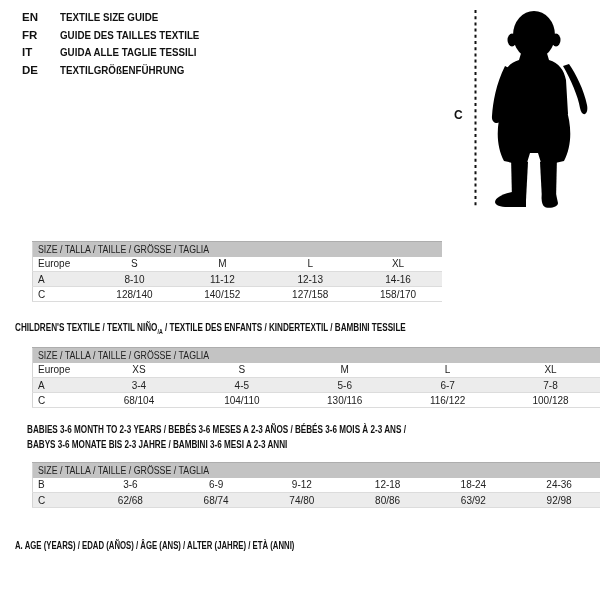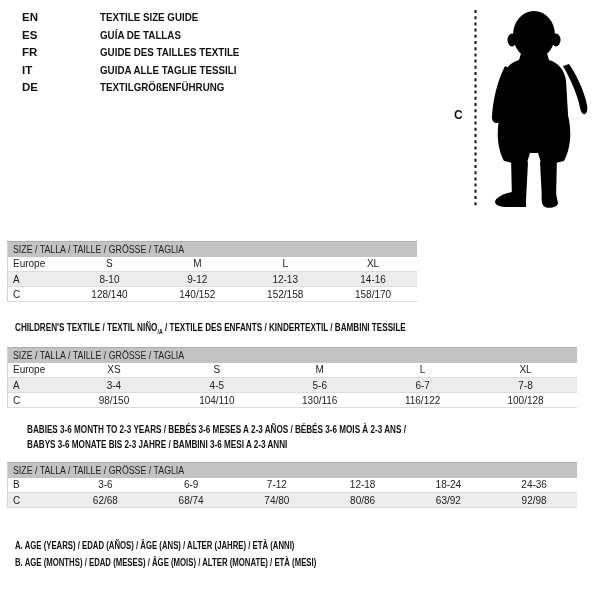--- a/index.html
+++ b/index.html
@@ -8,38 +8,38 @@
     width: 600px; height: 600px;
     font-family: "Liberation Sans", sans-serif;
     color: #1a1a1a;
     position: relative;
     overflow: hidden;
   }
   .page { position: absolute; top: 0; left: 0; width: 600px; height: 600px; background: #fff; }
 
   
   .lang-block { position: absolute; top: 9px; left: 22px; }
-  .lang-row { display: flex; font-weight: 700; font-size: 11.5px; line-height: 17.5px; color: #111; gap: 40px; }
+  .lang-row { display: flex; font-weight: 700; font-size: 11.5px; line-height: 17.5px; color: #111; }
   .lang-code { width: 38px; flex: 0 0 38px; }
   .lang-title { display: inline-block; transform: scaleX(0.85); transform-origin: 0 50%; white-space: nowrap; }
 
   
   .figure { position: absolute; top: 8px; left: 450px; width: 145px; height: 200px; }
   .figure svg { position: absolute; top: 0; left: 0; }
   .height-label { position: absolute; left: 4px; top: 100px; font-weight: 700; font-size: 12px; color: #111; }
 
   
   .section-title { position: absolute; left: 15px; font-weight: 700; font-size: 11px; color: #111; white-space: nowrap; }
   .condensed { display: inline-block; transform: scaleX(0.74); transform-origin: 0 50%; white-space: nowrap; }
   .section-title sub { font-size: 7px; }
   .title-line { line-height: 14.5px; padding-left: 12px; }
 
   
   table.size-table {
-    position: absolute; left: 7px;
+    position: absolute; left: 32px;
     border-collapse: collapse; table-layout: fixed;
     border-left: 1px solid #d4d4d4;
   }
   table.size-table th.size-bar {
     background: #c3c3c3;
     border-top: 1px solid #adadad;
     font-weight: 400; font-size: 10px; color: #222;
     text-align: left; height: 15px; padding: 0 0 0 5px;
   }
   table.size-table th.size-bar .bar-text { display: inline-block; transform: scaleX(0.88); transform-origin: 0 50%; white-space: nowrap; }
@@ -57,24 +57,20 @@
 </style>
 </head>
 <body>
 
 <div class="page">
 
   <div class="lang-block">
     <div class="lang-row">
       <span class="lang-code">EN</span>
       <span class="lang-title">TEXTILE SIZE GUIDE</span>
-    </div>
-    <div class="lang-row">
-      <span class="lang-code">ES</span>
-      <span class="lang-title">GUÍA DE TALLAS</span>
     </div>
     <div class="lang-row">
       <span class="lang-code">FR</span>
       <span class="lang-title">GUIDE DES TAILLES TEXTILE</span>
     </div>
     <div class="lang-row">
       <span class="lang-code">IT</span>
       <span class="lang-title">GUIDA ALLE TAGLIE TESSILI</span>
     </div>
     <div class="lang-row">
@@ -122,29 +118,29 @@
       <tr>
         <td class="lbl">Europe</td>
         <td>S</td>
         <td>M</td>
         <td>L</td>
         <td>XL</td>
       </tr>
       <tr>
         <td class="lbl">A</td>
         <td>8-10</td>
-        <td>9-12</td>
+        <td>11-12</td>
         <td>12-13</td>
         <td>14-16</td>
       </tr>
       <tr>
         <td class="lbl">C</td>
         <td>128/140</td>
         <td>140/152</td>
-        <td>152/158</td>
+        <td>127/158</td>
         <td>158/170</td>
       </tr>
     </tbody>
   </table>
 
   <div class="section-title" style="top:321px;">
     <span class="condensed"><span>CHILDREN'S TEXTILE / TEXTIL NIÑO</span><sub>/A</sub><span> / TEXTILE DES ENFANTS / KINDERTEXTIL / BAMBINI TESSILE</span></span>
   </div>
   <table class="size-table" style="top:347px; width:570px;">
     <colgroup>
@@ -174,21 +170,21 @@
       <tr>
         <td class="lbl">A</td>
         <td>3-4</td>
         <td>4-5</td>
         <td>5-6</td>
         <td>6-7</td>
         <td>7-8</td>
       </tr>
       <tr>
         <td class="lbl">C</td>
-        <td>98/150</td>
+        <td>68/104</td>
         <td>104/110</td>
         <td>130/116</td>
         <td>116/122</td>
         <td>100/128</td>
       </tr>
     </tbody>
   </table>
 
   <div class="section-title" style="top:422px;">
     <div class="title-line"><span class="condensed">BABIES 3-6 MONTH TO 2-3 YEARS / BEBÉS 3-6 MESES A 2-3 AÑOS / BÉBÉS 3-6 MOIS À 2-3 ANS /</span></div>
@@ -209,35 +205,34 @@
         <th class="size-bar" colspan="7">
           <span class="bar-text">SIZE / TALLA / TAILLE / GRÖSSE / TAGLIA</span>
         </th>
       </tr>
     </thead>
     <tbody>
       <tr>
         <td class="lbl">B</td>
         <td>3-6</td>
         <td>6-9</td>
-        <td>7-12</td>
+        <td>9-12</td>
         <td>12-18</td>
         <td>18-24</td>
         <td>24-36</td>
       </tr>
       <tr>
         <td class="lbl">C</td>
         <td>62/68</td>
         <td>68/74</td>
         <td>74/80</td>
         <td>80/86</td>
         <td>63/92</td>
         <td>92/98</td>
       </tr>
     </tbody>
   </table>
 
   <div class="notes">
     <div class="note-line"><span class="condensed">A. AGE (YEARS) / EDAD (AÑOS) / ÂGE (ANS) / ALTER (JAHRE) / ETÀ (ANNI)</span></div>
-    <div class="note-line"><span class="condensed">B. AGE (MONTHS) / EDAD (MESES) / ÂGE (MOIS) / ALTER (MONATE) / ETÀ (MESI)</span></div>
   </div>
 
 </div>
 
 </body></html>

